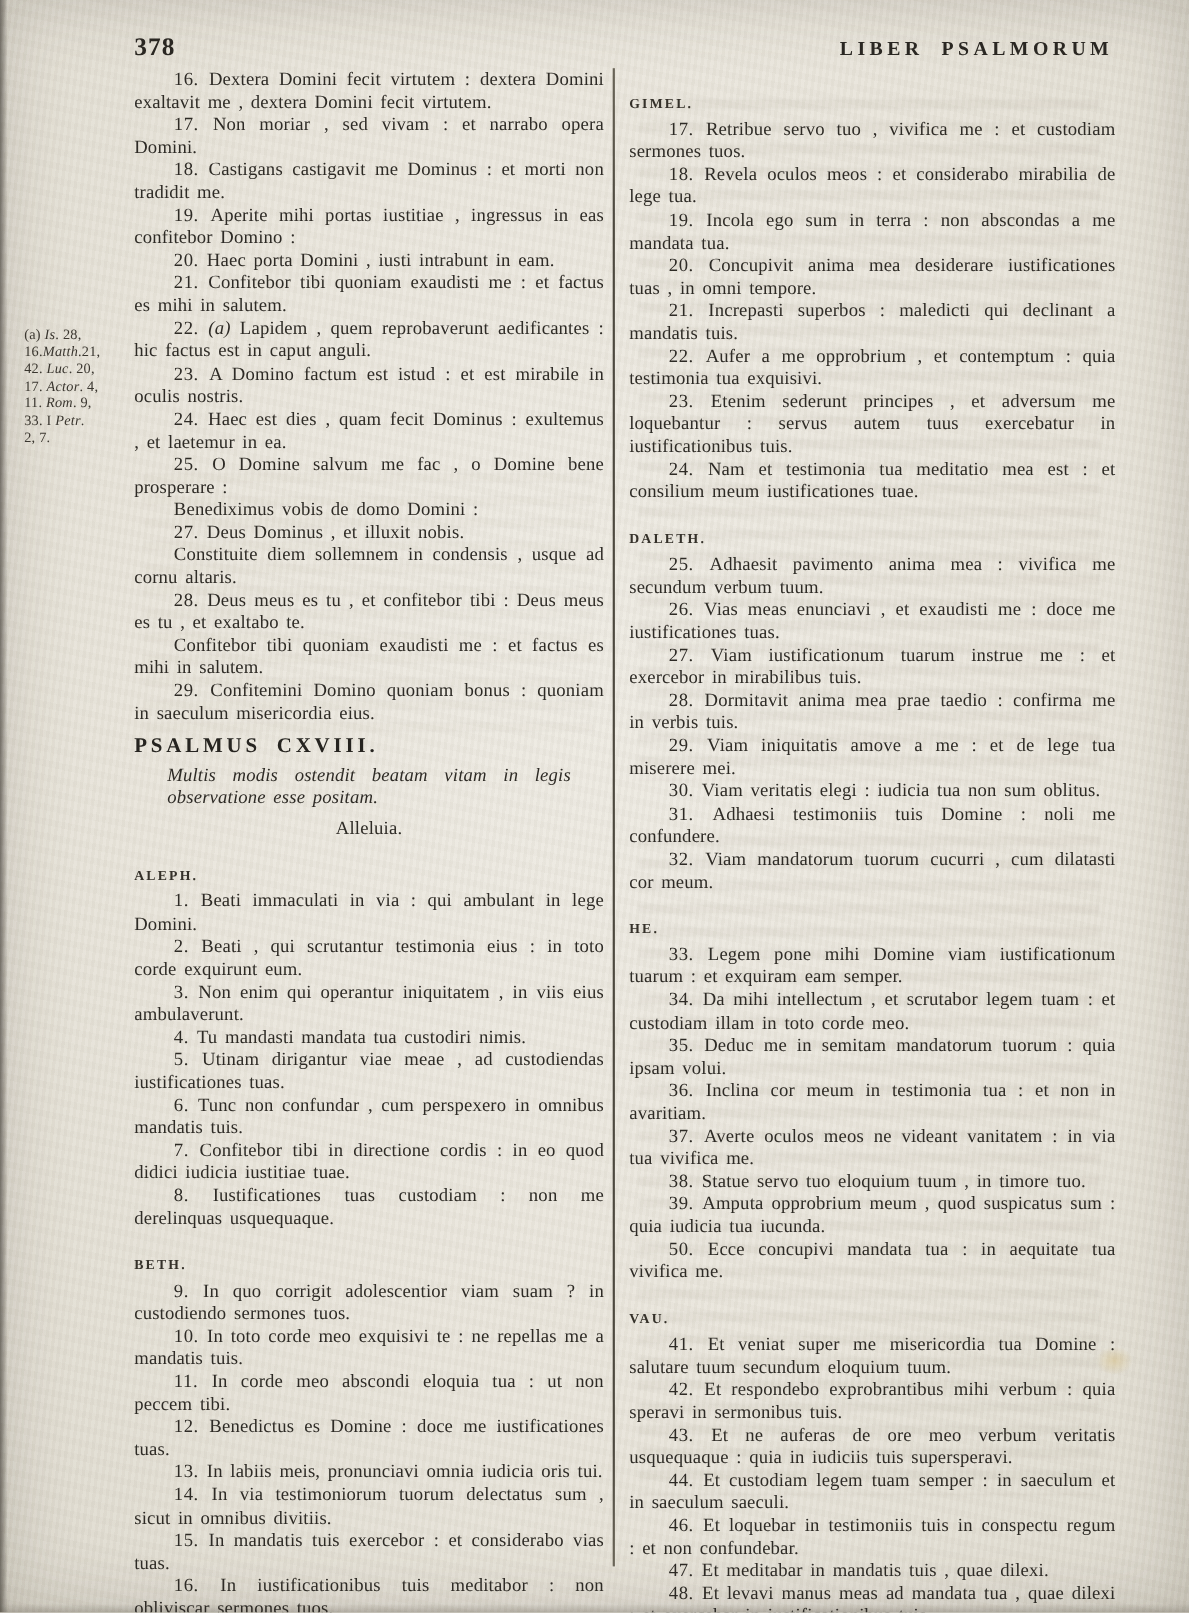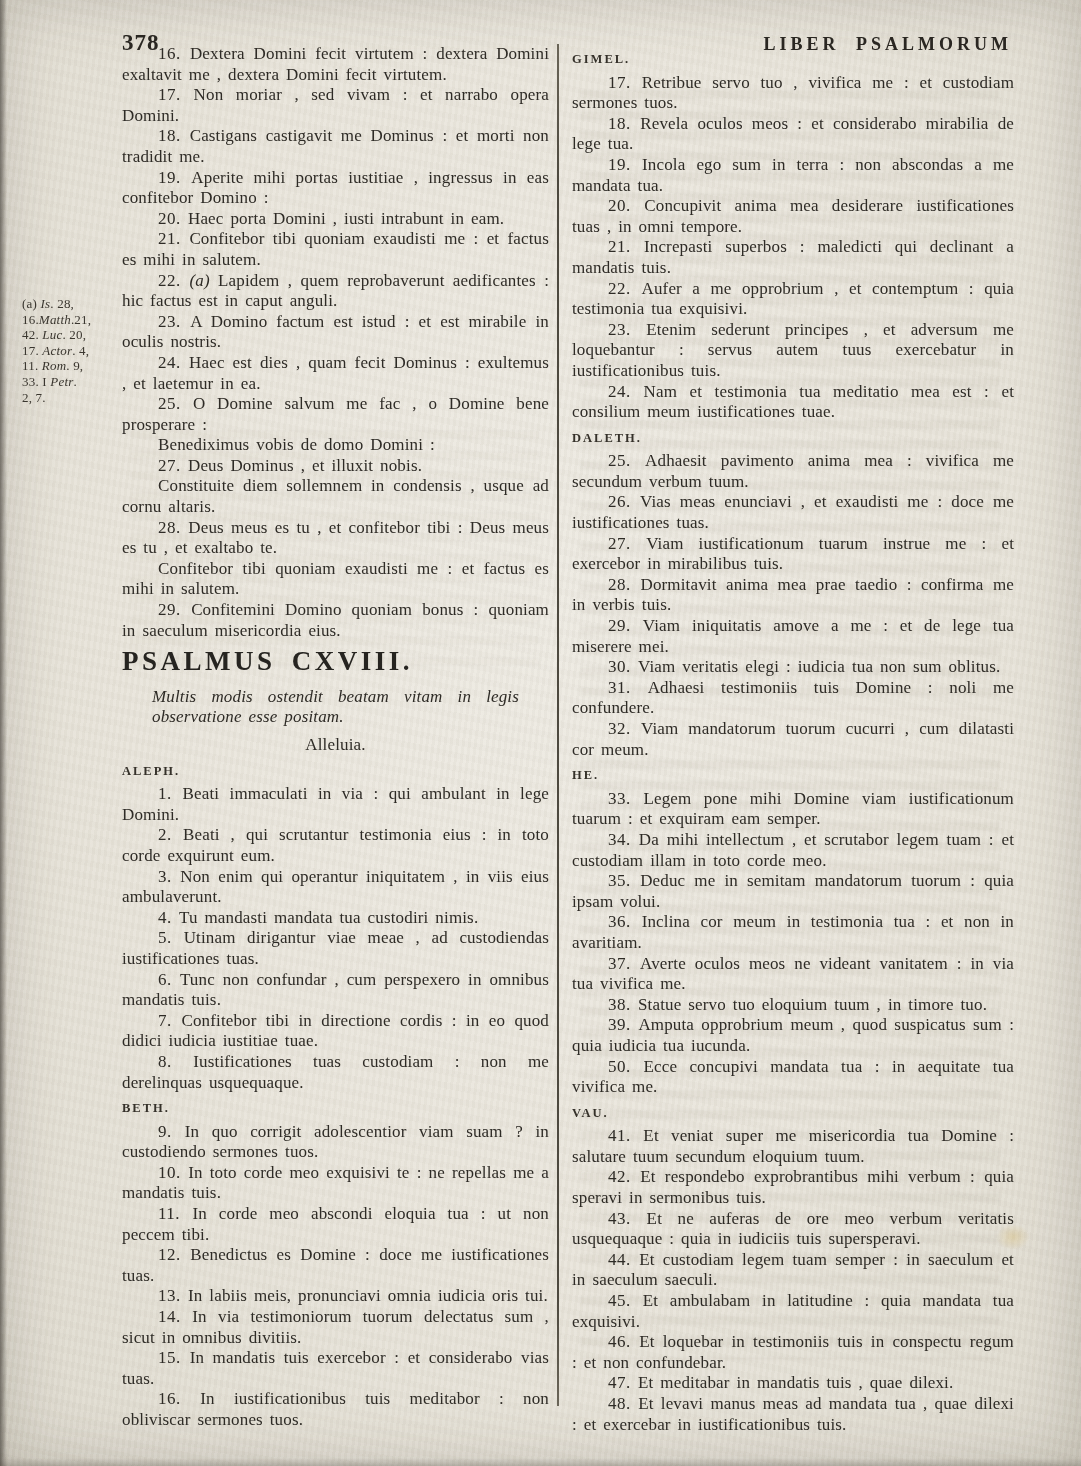--- a/index.html
+++ b/index.html
@@ -33,37 +33,37 @@
   .pagenum{position:absolute;left:0;top:0;font-size:23px;font-weight:bold;letter-spacing:1px;color:#2a2722;}
   .running-title{position:absolute;left:0;right:0;text-align:right;top:4px;
     font-size:18px;font-weight:bold;letter-spacing:4px;word-spacing:8px;color:#2a2722;}
 
   
   .margin-note{position:absolute;left:22px;top:296px;width:100px;
     font-size:13px;line-height:15.6px;color:#3a362f;letter-spacing:.2px;}
   .margin-note div{white-space:nowrap;}
 
   
-  .columns{position:absolute;top:44px;left:122px;width:892px;height:1368px;display:flex;}
+  .columns{position:absolute;top:62px;left:122px;width:892px;height:1368px;display:flex;}
   .col{font-size:17px;line-height:20.6px;word-spacing:2.5px;letter-spacing:.15px;color:#2e2b26;
     text-rendering:optimizeLegibility;}
   .col-left{width:427px;}
   .col-right{width:442px;}
   .divider{width:2px;background:linear-gradient(180deg,#6a6558,#4d493f 10%,#4d493f 92%,#6a6558);
     margin-left:8px;margin-right:13px;height:1362px;}
   .col p{margin:0;text-indent:36px;text-align:justify;}
   .vnum{letter-spacing:.5px;}
   .it{font-style:italic;}
   .psalm-heading{text-align:right;text-indent:0 !important;font-weight:bold;
-    font-size:27px;letter-spacing:3.5px;word-spacing:6px;margin:10px 0 15px !important;color:#262420;}
+    font-size:19px;letter-spacing:3.5px;word-spacing:6px;margin:10px 0 5px !important;color:#262420;}
   .subtitle{text-align:center;text-indent:0 !important;font-style:italic;
     padding:0 30px;margin:2px 0 2px !important;}
   .center-line{text-align:center !important;text-indent:0 !important;margin:7px 0 3px !important;}
   .section{text-align:right;text-indent:0 !important;font-weight:bold;
-    font-size:12.5px;letter-spacing:2px;margin:5px 0 3px !important;color:#35312a;}
+    font-size:12.5px;letter-spacing:2px;margin:22px 0 3px !important;color:#35312a;}
 
   
   .ghost{position:absolute;pointer-events:none;opacity:.5;
     background:repeating-linear-gradient(180deg, rgba(118,110,92,.10) 0 9px, rgba(118,110,92,0) 9px 20.6px);
     filter:blur(1.2px);}
   .ghost.g1{left:580px;top:90px;width:420px;height:620px;}
   .ghost.g2{left:580px;top:760px;width:420px;height:600px;}
   .ghost.g3{left:130px;top:430px;width:410px;height:240px;opacity:.3;}
 </style>
 </head>
@@ -160,19 +160,18 @@
         <p><span class="vnum">36. </span>Inclina cor meum in testimonia tua : et non in avaritiam.</p>
         <p><span class="vnum">37. </span>Averte oculos meos ne videant vanitatem : in via tua vivifica me.</p>
         <p><span class="vnum">38. </span>Statue servo tuo eloquium tuum , in timore tuo.</p>
         <p><span class="vnum">39. </span>Amputa opprobrium meum , quod suspicatus sum : quia iudicia tua iucunda.</p>
         <p><span class="vnum">50. </span>Ecce concupivi mandata tua : in aequitate tua vivifica me.</p>
         <p class="section">VAU.</p>
         <p><span class="vnum">41. </span>Et veniat super me misericordia tua Domine : salutare tuum secundum eloquium tuum.</p>
         <p><span class="vnum">42. </span>Et respondebo exprobrantibus mihi verbum : quia speravi in sermonibus tuis.</p>
         <p><span class="vnum">43. </span>Et ne auferas de ore meo verbum veritatis usquequaque : quia in iudiciis tuis supersperavi.</p>
         <p><span class="vnum">44. </span>Et custodiam legem tuam semper : in saeculum et in saeculum saeculi.</p>
-        <p><span class="vnum">45. </span>Et ambulabam in latitudine : quia mandata tua exquisivi.</p>
         <p><span class="vnum">46. </span>Et loquebar in testimoniis tuis in conspectu regum : et non confundebar.</p>
         <p><span class="vnum">47. </span>Et meditabar in mandatis tuis , quae dilexi.</p>
         <p><span class="vnum">48. </span>Et levavi manus meas ad mandata tua , quae dilexi : et exercebar in iustificationibus tuis.</p>
       </div>
   </div>
 </div>
 
 </body></html>

